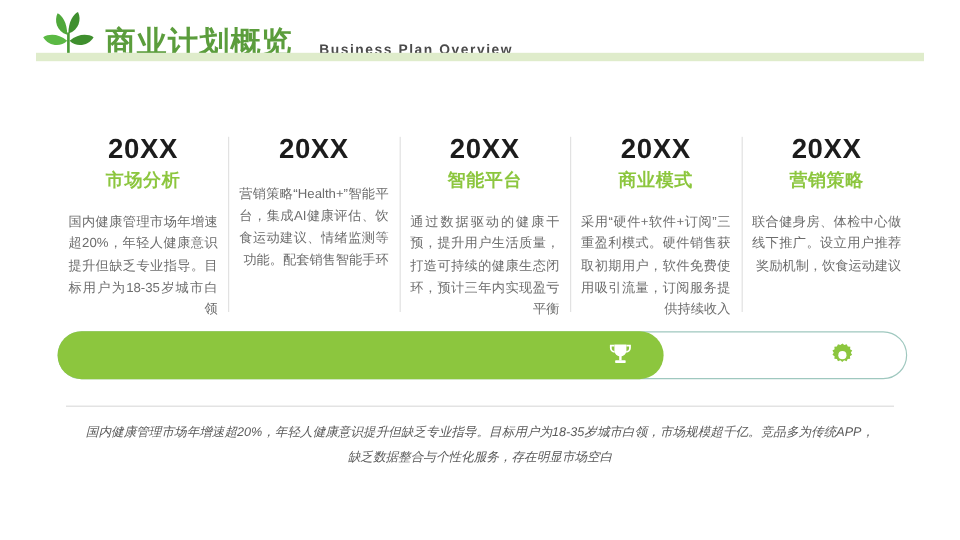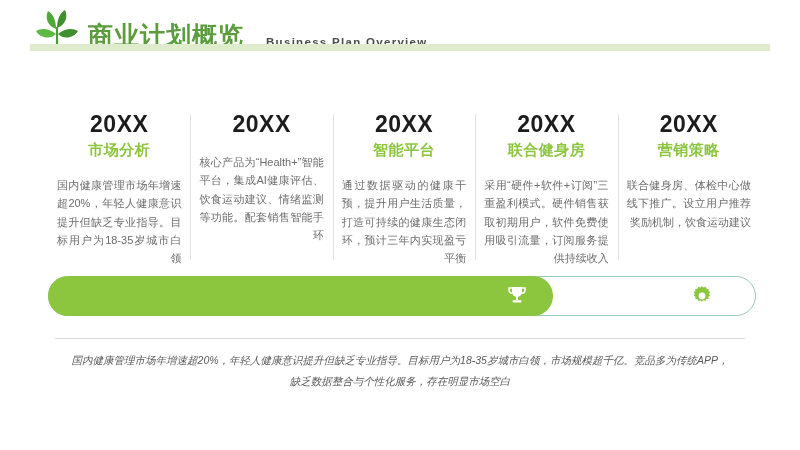--- a/index.html
+++ b/index.html
@@ -169,32 +169,32 @@
 <div class="columns">
 
   <div class="col">
     <div class="col-year">20XX</div>
     <div class="col-name">市场分析</div>
     <div class="col-body">国内健康管理市场年增速超20%，年轻人健康意识提升但缺乏专业指导。目标用户为18-35岁城市白领</div>
   </div>
 
   <div class="col">
     <div class="col-year">20XX</div>
-    <div class="col-body">核心产品为“Health+”智能平台，集成AI健康评估、饮食运动建议、情绪监测等功能。配套销售智能手环</div>
+    <div class="col-body">营销策略“Health+”智能平台，集成AI健康评估、饮食运动建议、情绪监测等功能。配套销售智能手环</div>
   </div>
 
   <div class="col">
     <div class="col-year">20XX</div>
     <div class="col-name">智能平台</div>
     <div class="col-body">通过数据驱动的健康干预，提升用户生活质量，打造可持续的健康生态闭环，预计三年内实现盈亏平衡</div>
   </div>
 
   <div class="col">
     <div class="col-year">20XX</div>
-    <div class="col-name">联合健身房</div>
+    <div class="col-name">商业模式</div>
     <div class="col-body">采用“硬件+软件+订阅”三重盈利模式。硬件销售获取初期用户，软件免费使用吸引流量，订阅服务提供持续收入</div>
   </div>
 
   <div class="col">
     <div class="col-year">20XX</div>
     <div class="col-name">营销策略</div>
     <div class="col-body">联合健身房、体检中心做线下推广。设立用户推荐奖励机制，饮食运动建议</div>
   </div>
 
 </div>

